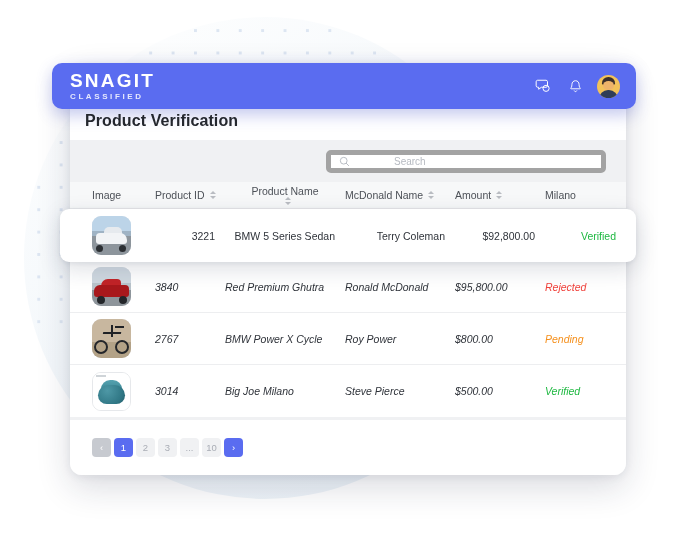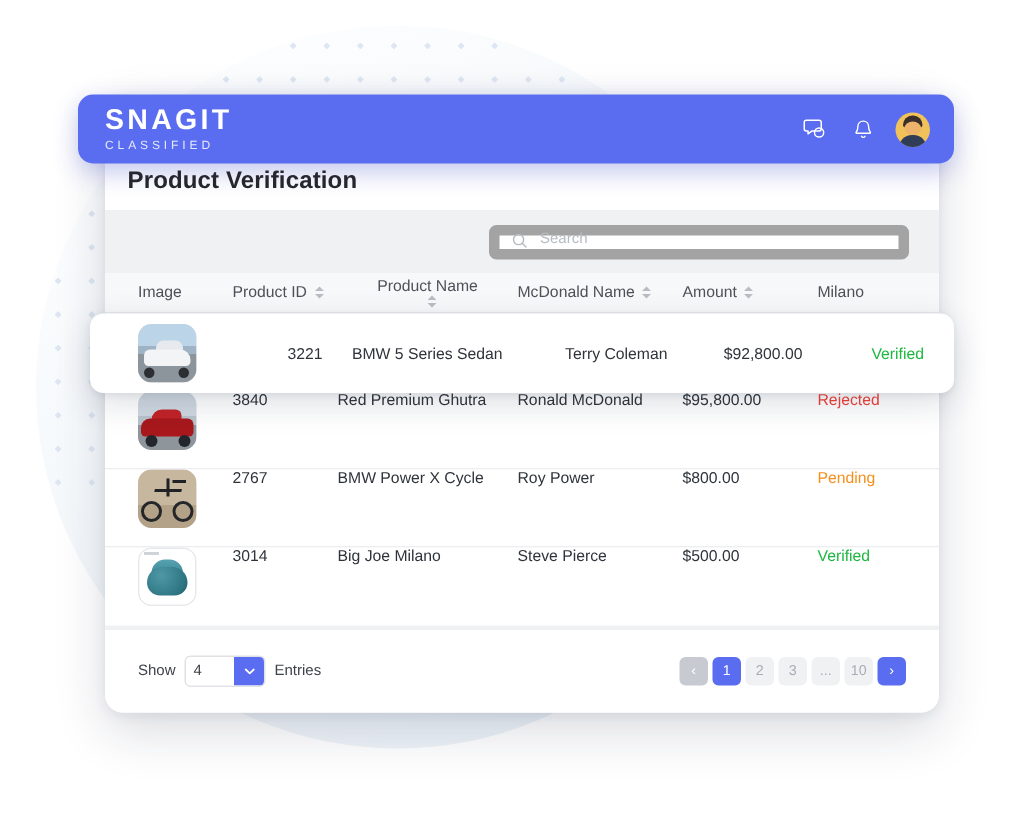--- a/index.html
+++ b/index.html
@@ -101,21 +101,21 @@
   .brand-name {
     color: #ffffff;
     font-size: 19px;
     font-weight: 700;
     letter-spacing: 2.2px;
     display: block;
   }
   .brand-sub {
     color: #e5e8fd;
     font-size: 8px;
-    font-weight: 400;
+    font-weight: 700;
     letter-spacing: 2.6px;
     display: block;
     margin-top: 3px;
   }
   .brand-actions {
     display: flex;
     align-items: center;
     gap: 12px;
   }
   .hdr-icon {
@@ -180,27 +180,28 @@
   }
 
   
   .search-box {
     position: absolute;
     left: 326px;
     top: 150px;
     width: 280px;
     height: 23px;
     background: #ffffff;
-    border: 7px solid #a3a3a3;
+    border: 5px solid #a3a3a3;
     border-radius: 5px;
     display: flex;
-    align-items: flex-end;
+    align-items: center;
     padding: 0 8px;
     box-sizing: border-box;
     z-index: 9;
+    gap: 36px;
   }
   .search-box svg { flex: none; }
   .search-input {
     border: none;
     outline: none;
     background: transparent;
     font-family: "Liberation Sans", sans-serif;
     font-size: 10px;
     color: #3b3f46;
     margin-left: 6px;
@@ -218,25 +219,26 @@
   }
   .thead {
     height: 26px;
     background: #f7f8f9;
     border-bottom: 1px solid #e8e9eb;
     display: flex;
     align-items: center;
   }
   .row {
     display: flex;
-    align-items: flex-start;
+    align-items: center;
     background: #ffffff;
     height: 52px;
     border-bottom: 1px solid #edeef0;
     box-sizing: border-box;
+    font-style: italic;
   }
   .row:last-child { border-bottom: none; }
 
   
   .c-img    { width: 85px; padding-left: 22px; box-sizing: border-box; }
   .c-id     { width: 70px; }
   .c-name   { width: 120px; flex-direction: column; }
   .c-cust   { width: 110px; }
   .c-amt    { width: 90px; }
   .c-status { width: 81px; }
@@ -604,32 +606,20 @@
       </div>
       <div class="cell c-id">3014</div>
       <div class="cell c-name">Big Joe Milano</div>
       <div class="cell c-cust">Steve Pierce</div>
       <div class="cell c-amt">$500.00</div>
       <div class="cell c-status status-verified">Verified</div>
     </div>
   </div>
 
   <div class="footer">
-    <div class="show-entries">
-      <span>Show</span>
-      <div class="entries-select">
-        <div class="entries-value">4</div>
-        <div class="entries-chevron">
-          <svg width="9" height="9" viewBox="0 0 10 10" fill="none">
-            <path d="M2 3.7L5 6.6L8 3.7" stroke="#ffffff" stroke-width="1.3" stroke-linecap="round" stroke-linejoin="round"></path>
-          </svg>
-        </div>
-      </div>
-      <span>Entries</span>
-    </div>
 
     <div class="pagination">
       <div class="pg prev">‹</div>
       <div class="pg active">1</div>
       <div class="pg">2</div>
       <div class="pg">3</div>
       <div class="pg">...</div>
       <div class="pg">10</div>
       <div class="pg next">›</div>
     </div>

